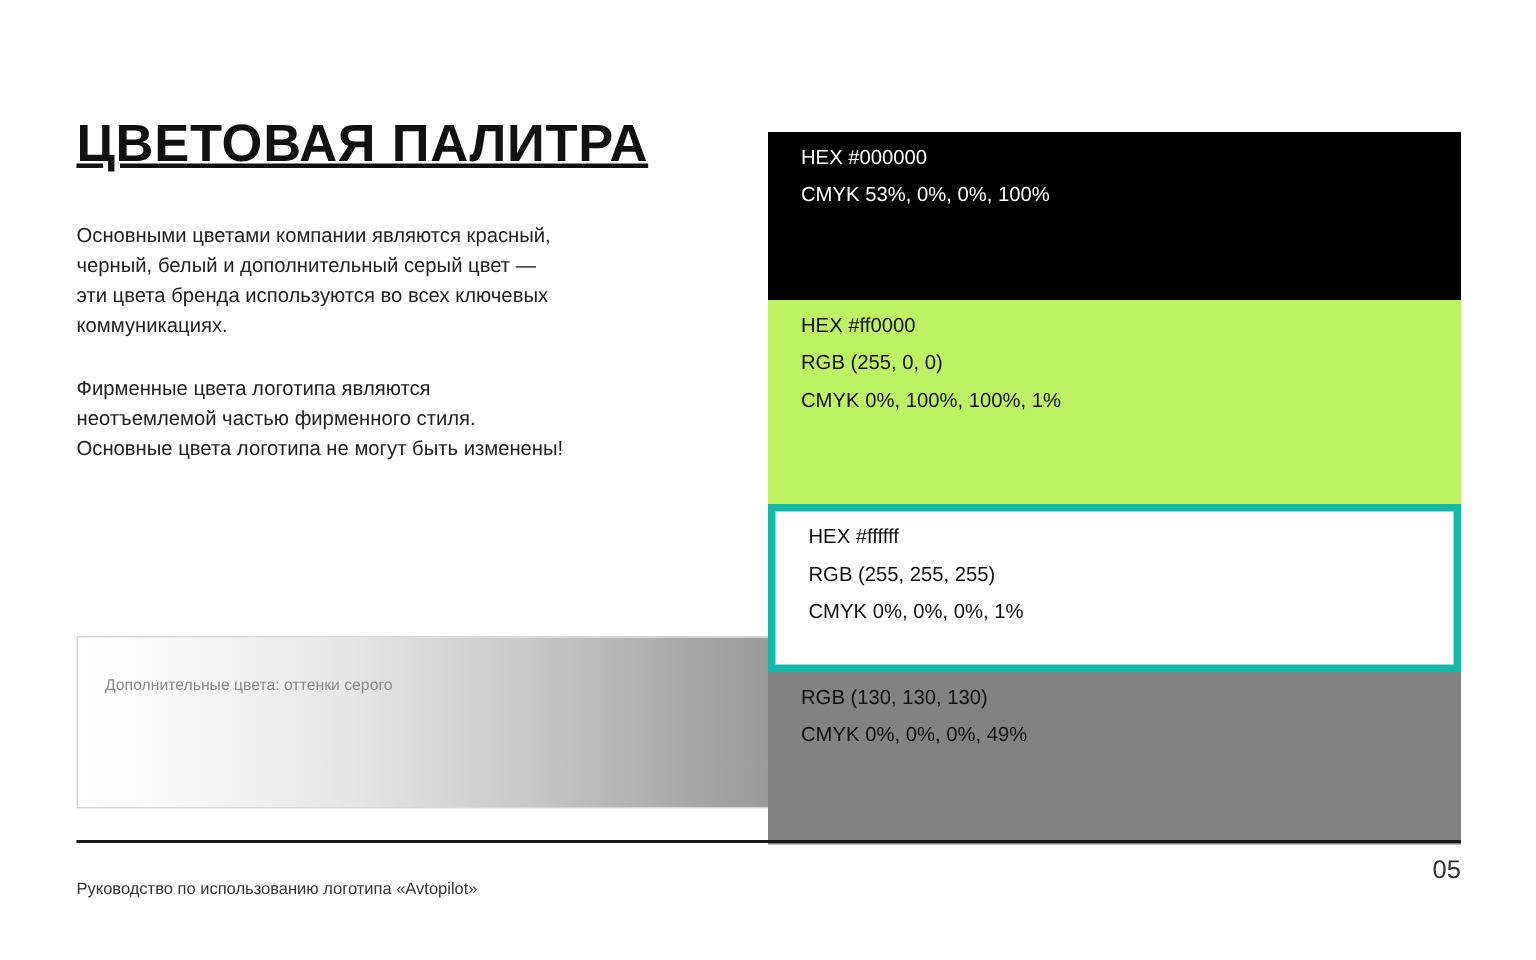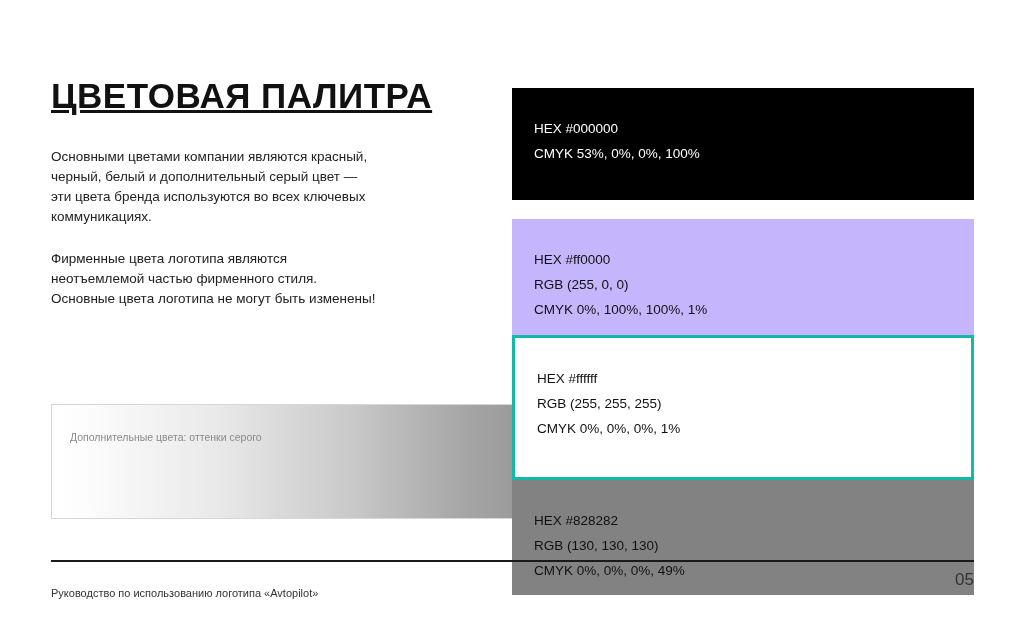--- a/index.html
+++ b/index.html
@@ -42,21 +42,21 @@
     line-height: 20px;
     color: #222222;
     margin: 0 0 22px 0;
     max-width: 330px;
   }
 
   
   .gradient-band {
     position: absolute;
     left: 51px;
-    top: 404px;
+    top: 424px;
     width: 517px;
     height: 115px;
     background: linear-gradient(to right, #ffffff 0%, #fdfdfd 6%, #e9e9e9 32%, #c9c9c9 58%, #a6a6a6 80%, #8f8f8f 100%);
     border: 1px solid #d7d7d7;
     box-sizing: border-box;
   }
   .gradient-label {
     position: absolute;
     left: 18px;
     top: 26px;
@@ -67,43 +67,42 @@
   
   .swatches {
     position: absolute;
     left: 512px;
     top: 88px;
     width: 462px;
   }
   .swatch {
     position: relative;
     box-sizing: border-box;
-    padding: 28px 0 0 22px;
+    padding: 4px 0 0 22px;
   }
   .swatch .line {
     font-size: 13.5px;
     line-height: 25px;
     white-space: nowrap;
   }
   .sw-black {
     height: 112px;
     background: #000000;
     color: #ffffff;
   }
   .sw-red {
-    height: 116px;
-    background: #c4b5fd;
+    height: 136px;
+    background: #bef264;
     color: #111111;
-    margin-top: 19px;
   }
   .sw-white {
-    height: 145px;
+    height: 112px;
     background: #ffffff;
     color: #111111;
-    border: 3px solid #14b8a6;
+    border: 5px solid #14b8a6;
   }
   .sw-gray {
     height: 115px;
     background: #828282;
     color: #111111;
   }
 
   
   .footer-rule {
     position: absolute;
@@ -156,21 +155,20 @@
       <div class="line">CMYK 0%, 100%, 100%, 1%</div>
     </div>
 
     <div class="swatch sw-white">
       <div class="line">HEX #ffffff</div>
       <div class="line">RGB (255, 255, 255)</div>
       <div class="line">CMYK 0%, 0%, 0%, 1%</div>
     </div>
 
     <div class="swatch sw-gray">
-      <div class="line">HEX #828282</div>
       <div class="line">RGB (130, 130, 130)</div>
       <div class="line">CMYK 0%, 0%, 0%, 49%</div>
     </div>
 
   </div>
 
   <div class="footer-rule"></div>
   <div class="footer-text">Руководство по использованию логотипа «Avtopilot»</div>
   <div class="page-number">05</div>
 

